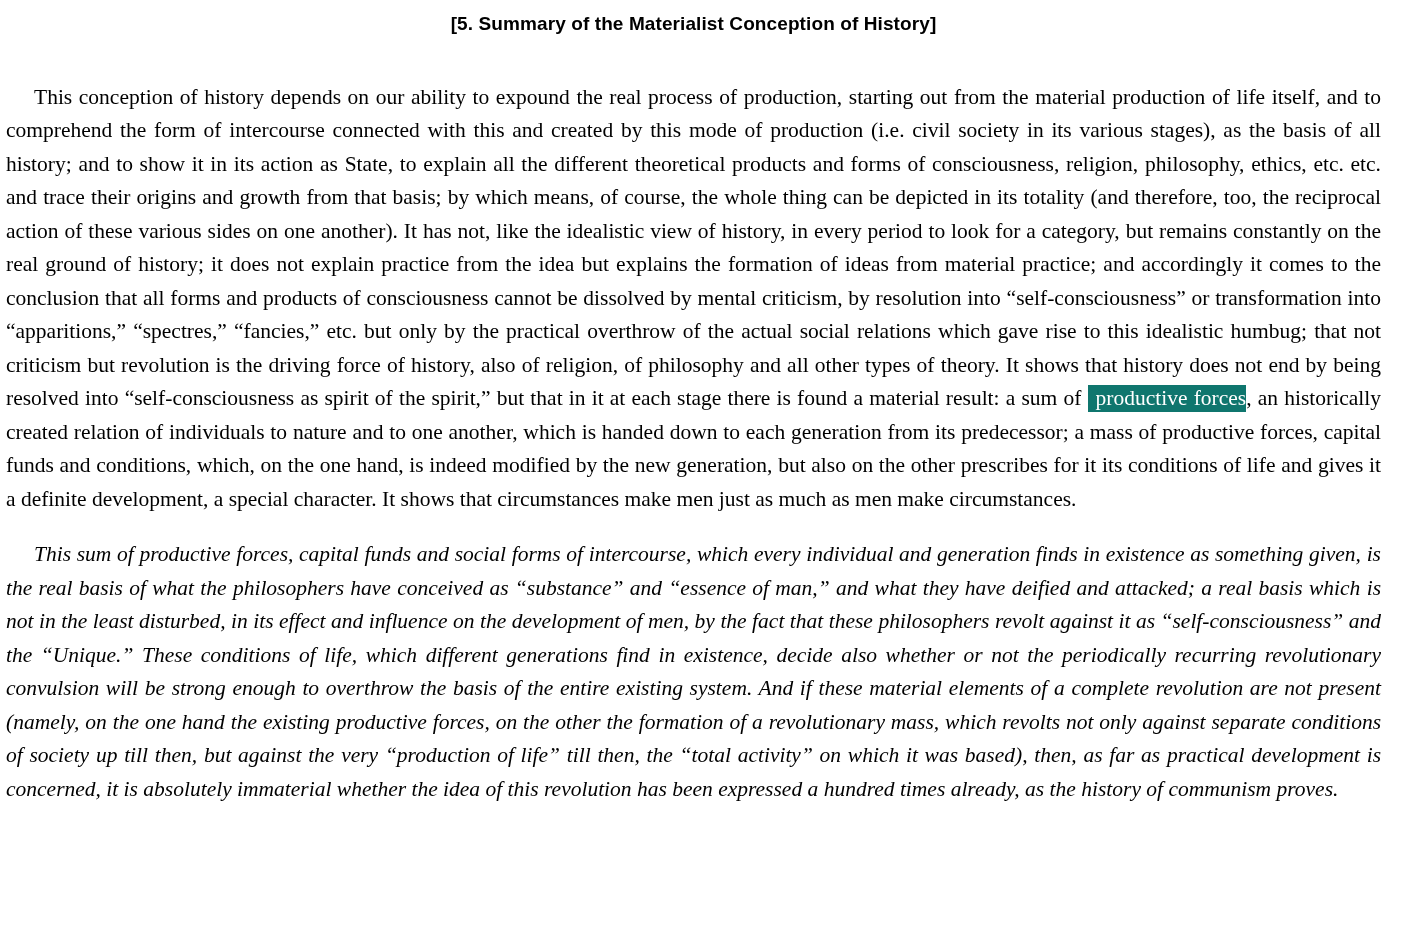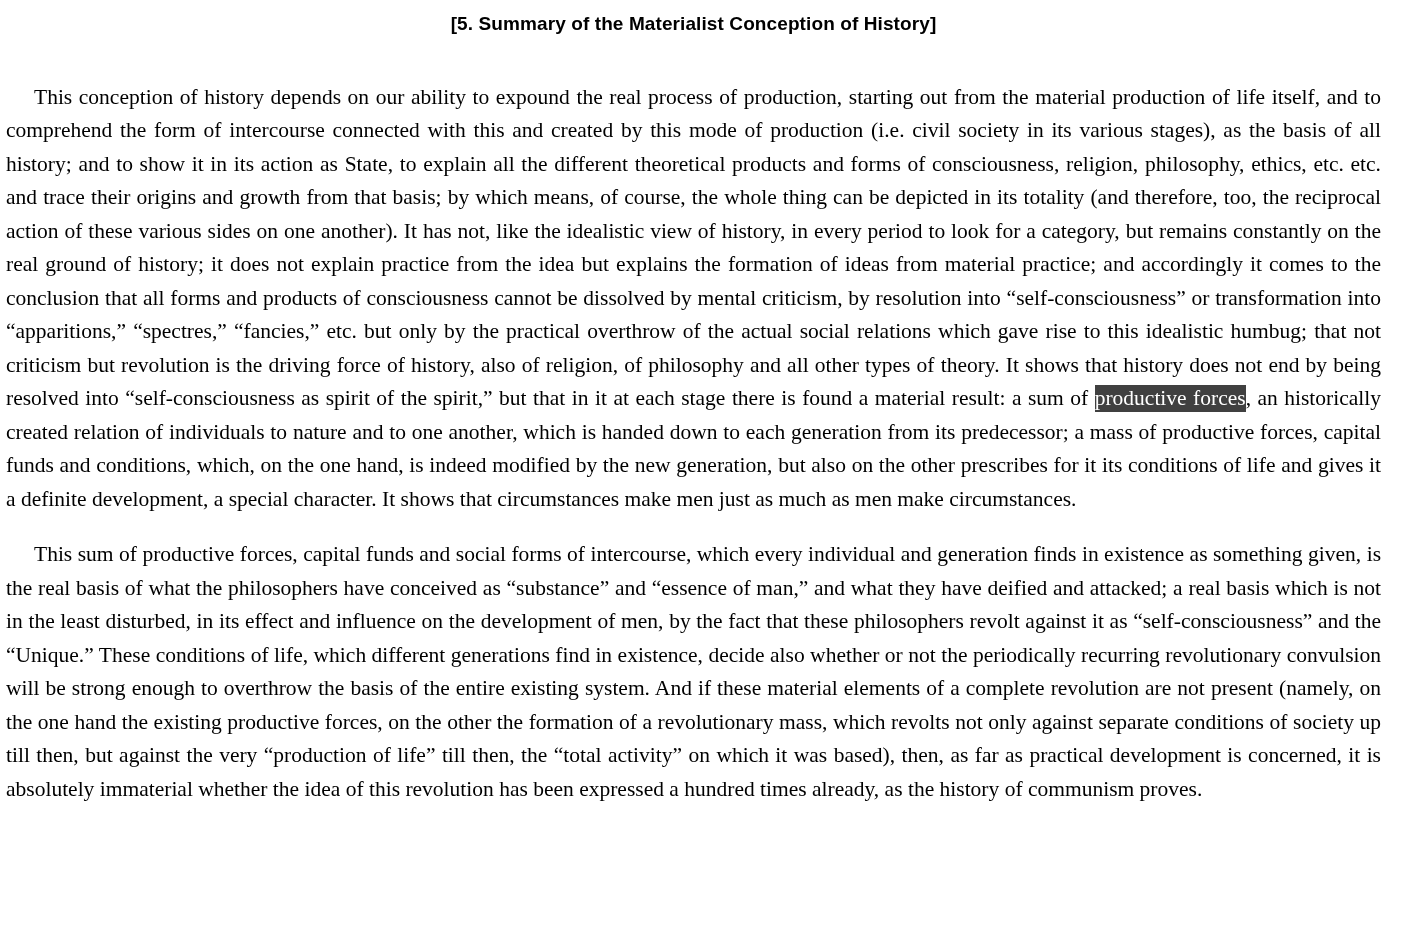--- a/index.html
+++ b/index.html
@@ -34,25 +34,26 @@
     text-align: justify;
     text-justify: inter-word;
     font-size: 21.5px;
     line-height: 33.5px;
     margin: 0 0 22px 0;
     text-indent: 28px;
     hyphens: none;
   }
   .para:last-child {
     margin-bottom: 0;
+    font-style: italic;
   }
   .selected {
-    background: #404040;
+    background: #0f766e;
     color: #ffffff;
-    padding: 1px 0 2px 0;
+    padding: 1px 0 2px 8px;
   }
 </style>
 </head>
 <body>
 
 <div class="page">
 
   <h1 class="doc-title">[5. Summary of the Materialist Conception of History]</h1>
 
   <div class="body-text">

